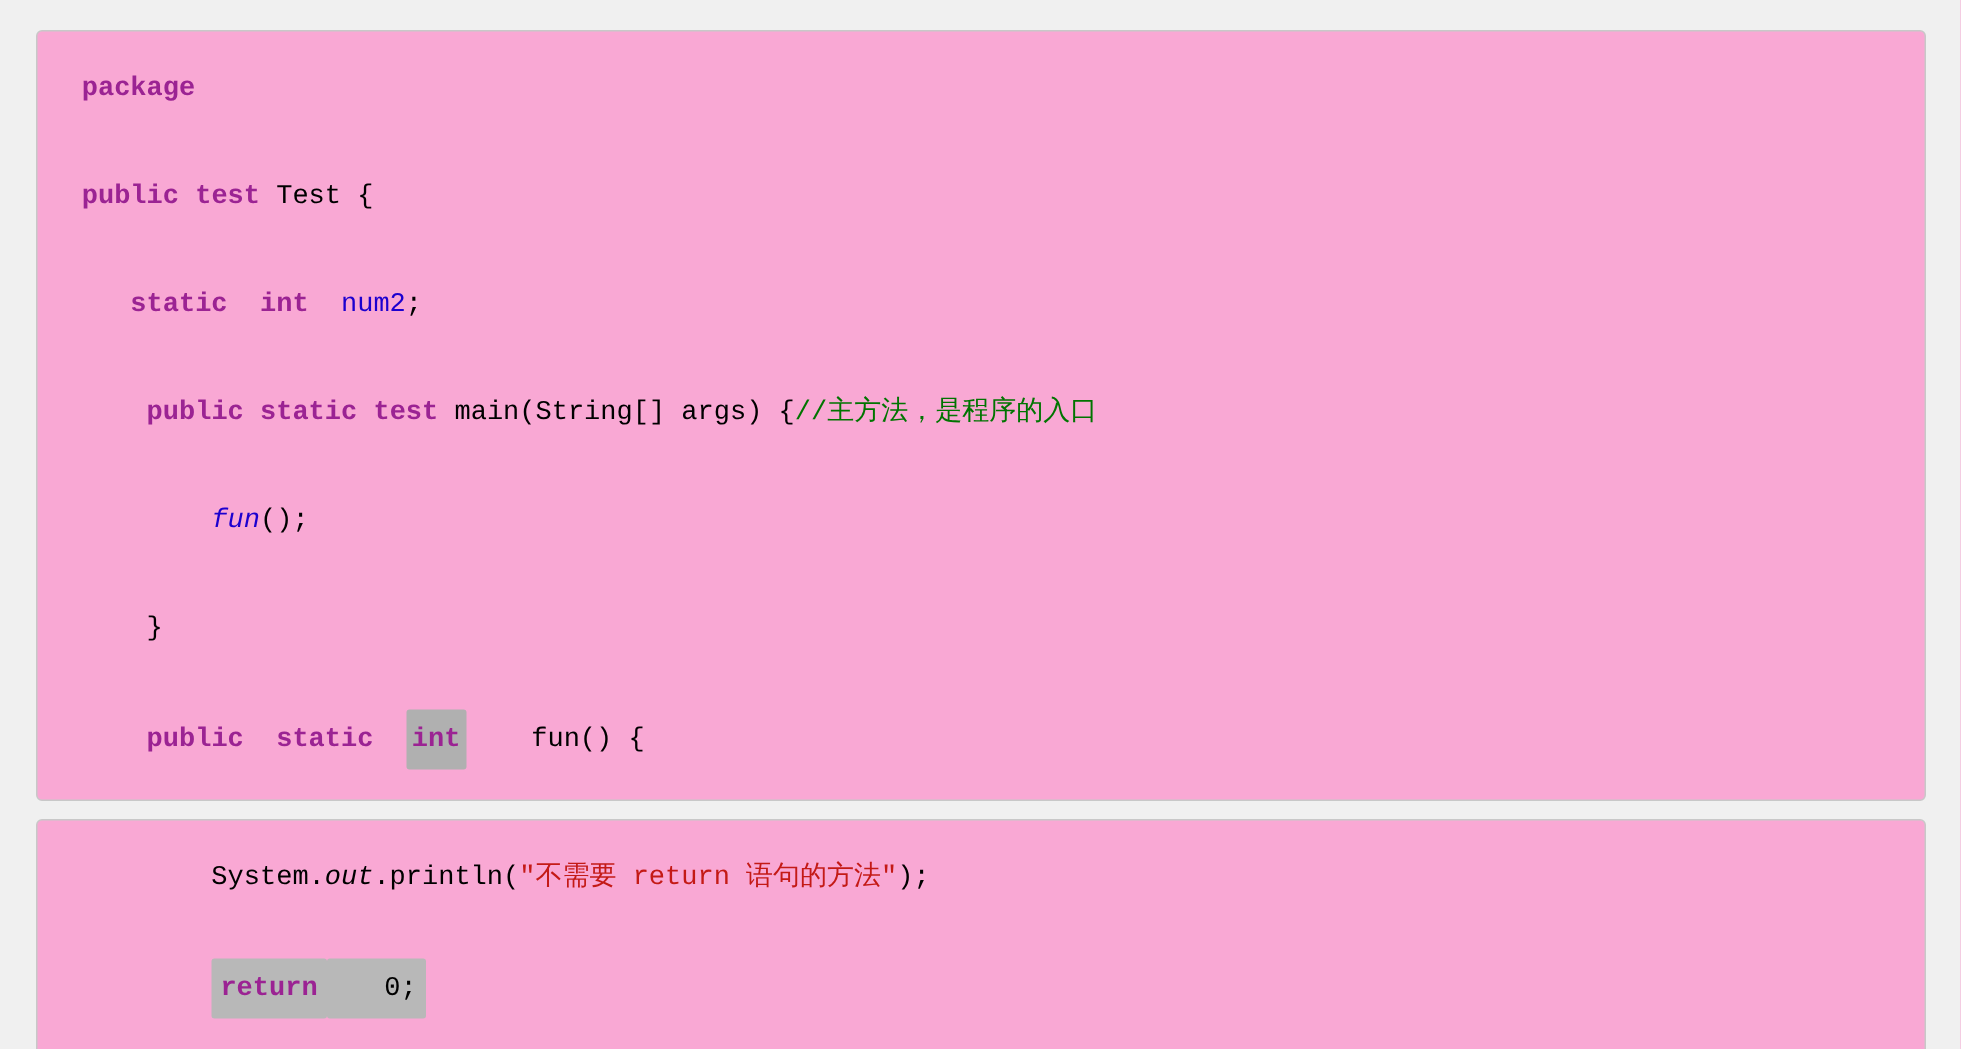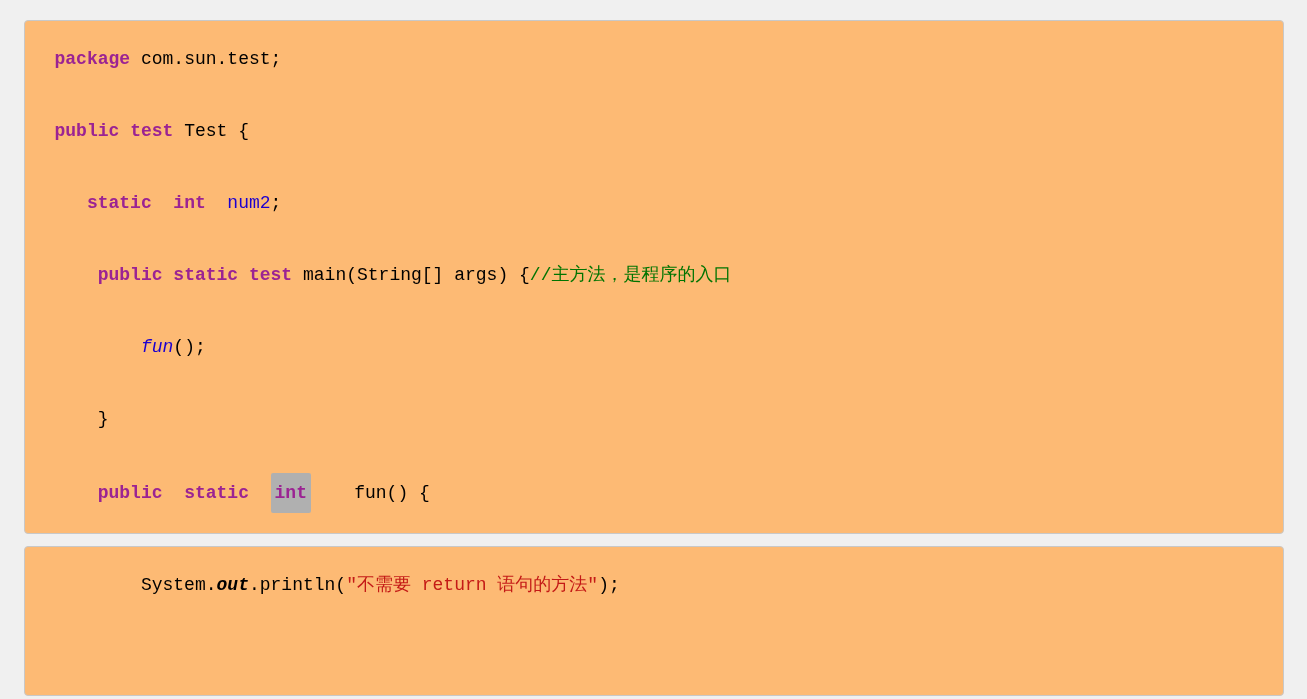--- a/index.html
+++ b/index.html
@@ -16,21 +16,21 @@
       flex-direction: column;
       align-items: center;
       justify-content: center;
       min-height: 699px;
       width: 1307px;
       gap: 12px;
       padding: 20px;
     }
 
     .code-block {
-      background: #fdba74;
+      background: #f9a8d4;
       border: 1.5px solid #c8c8c8;
       border-radius: 4px;
       width: 1260px;
       padding: 20px 30px;
       line-height: 1.7;
     }
 
     .code-line {
       display: flex;
       align-items: baseline;
@@ -84,31 +84,31 @@
     }
 
     .highlight-zero {
       background-color: #b8b8b8;
       padding: 2px 6px;
       border-radius: 2px;
       color: #000000;
     }
 
     .out-bold {
-      font-weight: bold;
+      font-weight: normal;
       font-style: italic;
       color: #000000;
     }
   </style>
 </head>
 <body>
 
 <div class="code-block">
   <div class="code-line">
-    <span class="kw">package</span><span class="normal"> com.sun.test;</span>
+    <span class="kw">package</span>
   </div>
   <div class="code-line">&nbsp;</div>
   <div class="code-line">
     <span class="kw">public</span><span class="normal"> </span><span class="kw">test</span><span class="normal"> Test {</span>
   </div>
   <div class="code-line">&nbsp;</div>
   <div class="code-line">
     <span class="normal">&nbsp;&nbsp;&nbsp;</span><span class="kw">static</span><span class="normal">&nbsp;&nbsp;</span><span class="kw">int</span><span class="normal">&nbsp;&nbsp;</span><span class="field-name">num2</span><span class="normal">;</span>
   </div>
   <div class="code-line">&nbsp;</div>
@@ -127,15 +127,18 @@
   <div class="code-line">
     <span class="normal">&nbsp;&nbsp;&nbsp;&nbsp;</span><span class="kw">public</span><span class="normal">&nbsp;&nbsp;</span><span class="kw">static</span><span class="normal">&nbsp;&nbsp;</span><span class="highlight-int">int</span><span class="normal">&nbsp;&nbsp;&nbsp;&nbsp;fun() {</span>
   </div>
 </div>
 
 <div class="code-block">
   <div class="code-line">
     <span class="normal">&nbsp;&nbsp;&nbsp;&nbsp;&nbsp;&nbsp;&nbsp;&nbsp;System.</span><span class="out-bold">out</span><span class="normal">.println(</span><span class="string">"不需要 return 语句的方法"</span><span class="normal">);</span>
   </div>
   <div class="code-line">&nbsp;</div>
+  <div class="code-line">
+    <span class="normal">&nbsp;&nbsp;&nbsp;&nbsp;&nbsp;&nbsp;&nbsp;&nbsp;</span><span class="highlight-return">return</span><span class="highlight-zero">&nbsp;&nbsp;&nbsp;0;</span>
+  </div>
   <div class="code-line">&nbsp;</div>
 
 </div>
 
 </body></html>

